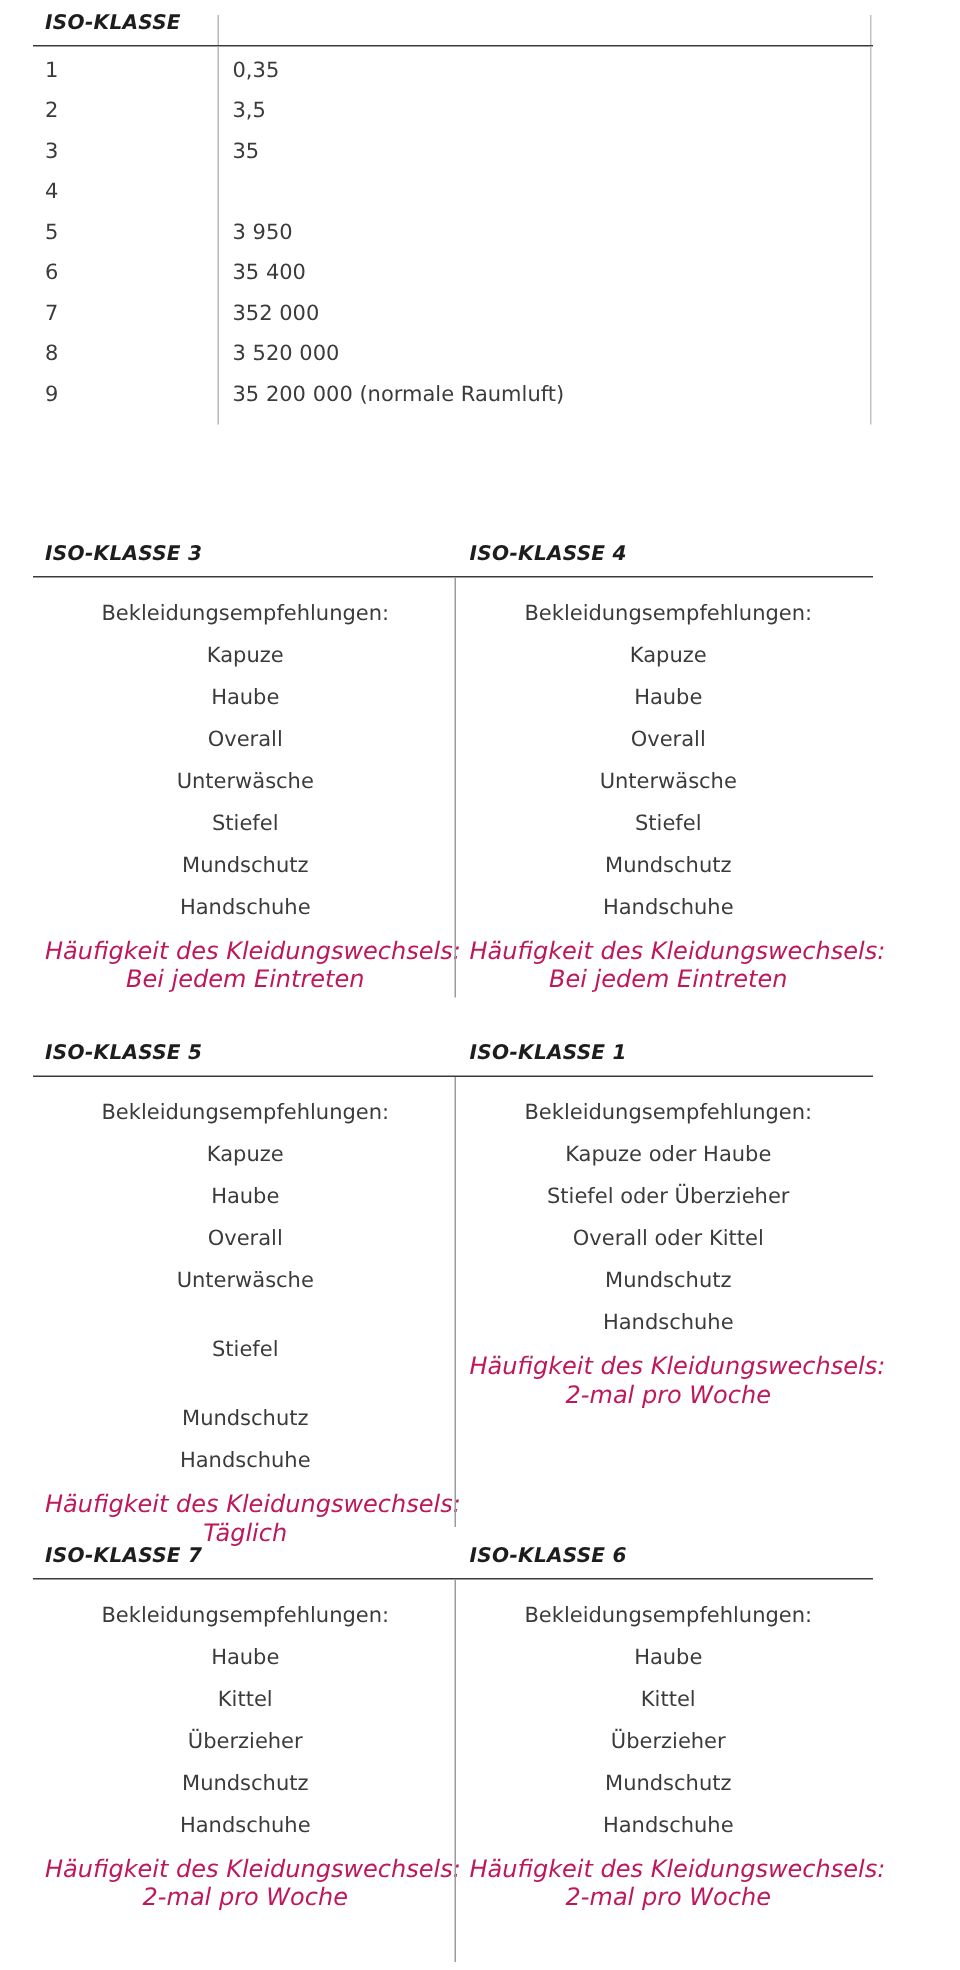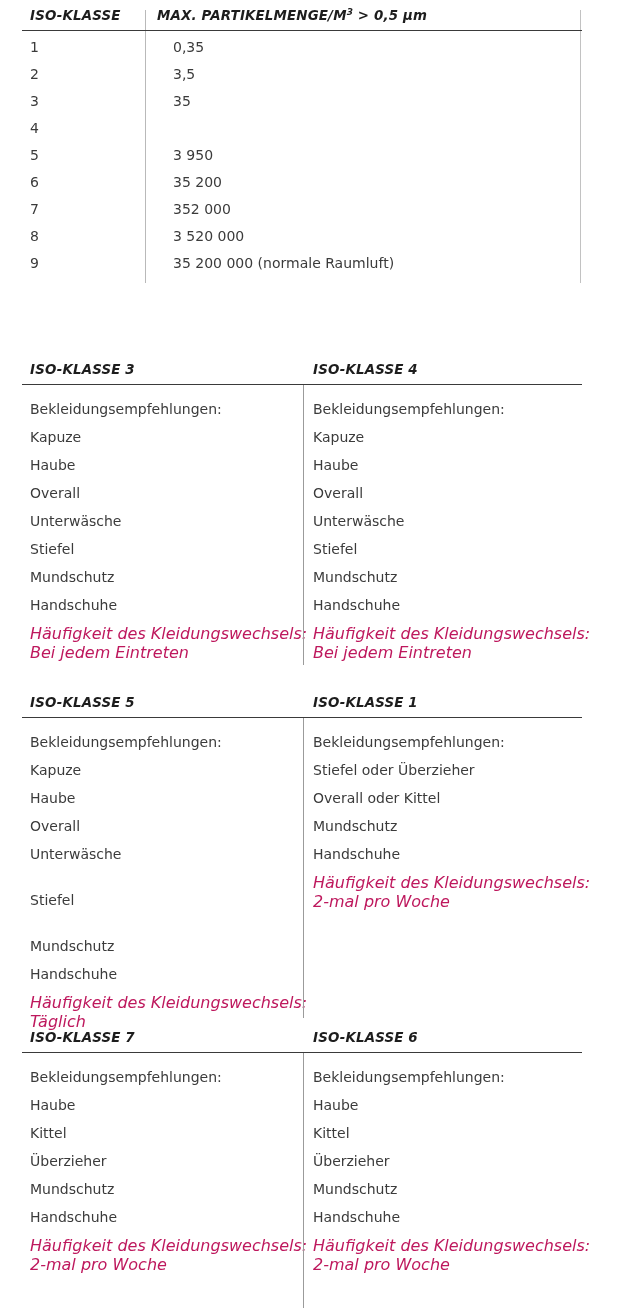--- a/index.html
+++ b/index.html
@@ -105,39 +105,40 @@
   }
   .data-row .cls {
     width: 123px;
     padding-left: 8px;
     box-sizing: border-box;
     font-size: 14px;
     color: #3b3b3b;
   }
   .data-row .amt {
     flex: 1;
-    padding-left: 28px;
+    padding-left: 10px;
     box-sizing: border-box;
     font-size: 14px;
     color: #3b3b3b;
   }
 
   
   .block {
     position: absolute;
     left: 22px;
     width: 560px;
     box-sizing: border-box;
   }
   .block .hdr-cell.c1 { width: 281px; padding-left: 8px; font-style: italic; }
   .block .hdr-cell.c2 { flex: 1; padding-left: 10px; }
 
   .block .cols {
     position: relative;
     display: flex;
+    text-align: center;
   }
   .block .vdiv {
     position: absolute;
     left: 281px;
     top: 0;
     bottom: 0;
     width: 1px;
     background: #9b9b9b;
   }
   .block .col {
@@ -180,21 +181,20 @@
 </head>
 <body>
 
 <div class="page">
 
   <div class="tbl" id="table-iso-particles">
     <div class="hdr-row">
       <div class="hdr-vrule-mid"></div>
       <div class="hdr-vrule-right"></div>
       <div class="hdr-cell c1">ISO-KLASSE</div>
-      <div class="hdr-cell c2"><span>MAX. PARTIKELMENGE/M</span><sup>3</sup><span> &gt; 0,5 µm</span></div>
     </div>
     <div class="body" id="particle-rows">
       <div class="vrule-mid"></div>
       <div class="vrule-right"></div>
 
     <div class="data-row">
           <div class="cls">1</div>
           <div class="amt">0,35</div>
         </div>
         <div class="data-row">
@@ -207,21 +207,21 @@
         </div>
         <div class="data-row">
           <div class="cls">4</div>
         </div>
         <div class="data-row">
           <div class="cls">5</div>
           <div class="amt">3 950</div>
         </div>
         <div class="data-row">
           <div class="cls">6</div>
-          <div class="amt">35 200</div>
+          <div class="amt">35 400</div>
         </div>
         <div class="data-row">
           <div class="cls">7</div>
           <div class="amt">352 000</div>
         </div>
         <div class="data-row">
           <div class="cls">8</div>
           <div class="amt">3 520 000</div>
         </div>
         <div class="data-row">
@@ -292,20 +292,21 @@
             <div class="item">Handschuhe</div>
           </div>
         <div class="note">
           <span class="l1">Häufigkeit des Kleidungswechsels:</span>
           <span class="l2">Täglich</span>
         </div>
       </div>
       <div class="col right">
         <div class="item">Bekleidungsempfehlungen:</div>
         <div class="items">
+            <div class="item">Kapuze oder Haube</div>
             <div class="item">Stiefel oder Überzieher</div>
             <div class="item">Overall oder Kittel</div>
             <div class="item">Mundschutz</div>
             <div class="item">Handschuhe</div>
           </div>
         <div class="note">
           <span class="l1">Häufigkeit des Kleidungswechsels:</span>
           <span class="l2">2-mal pro Woche</span>
         </div>
       </div>

